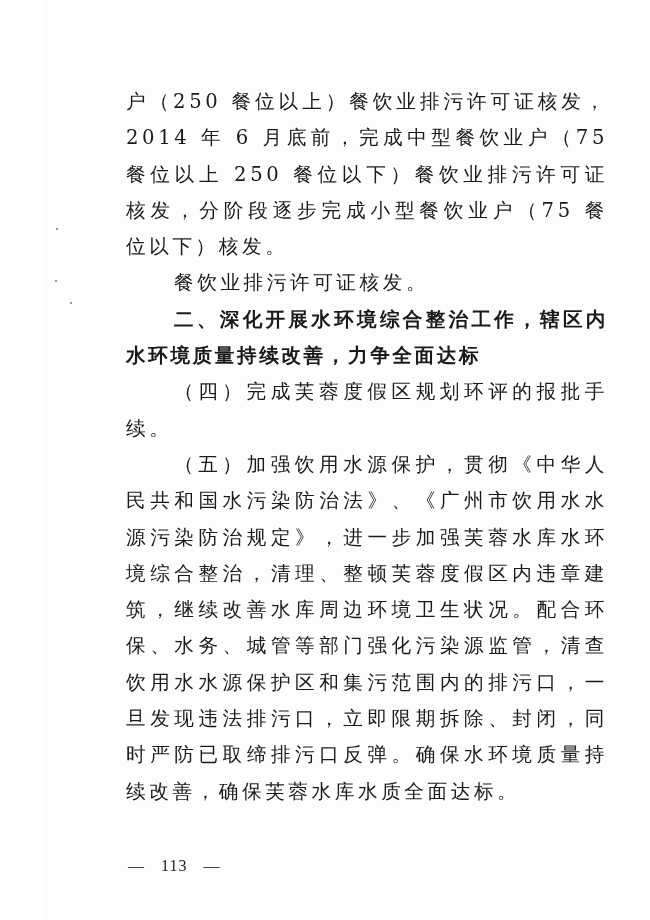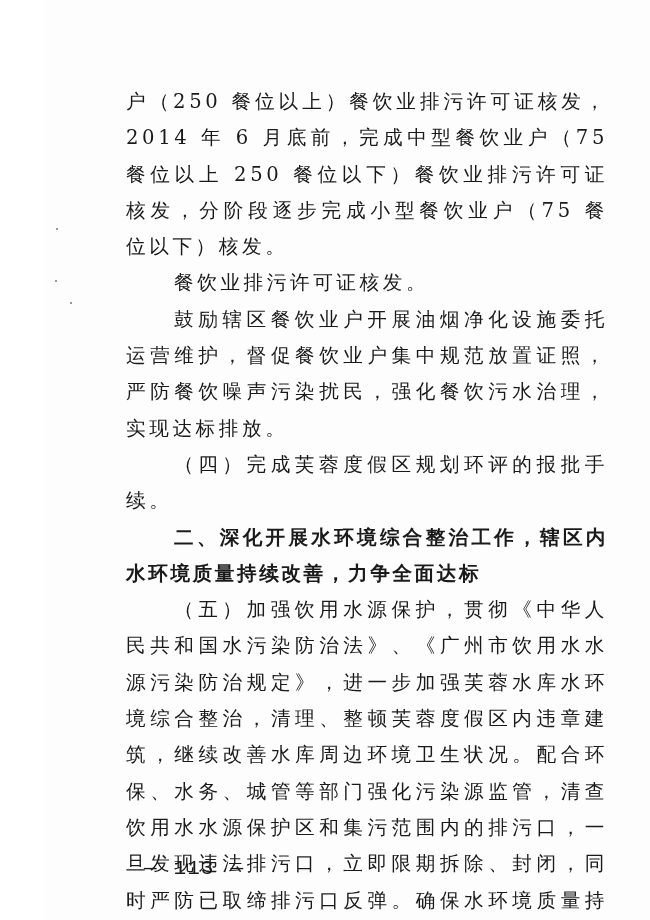--- a/index.html
+++ b/index.html
@@ -40,25 +40,25 @@
       word-break: break-all;
     }
     .para.indent { text-indent: 48px; }
     .para.heading {
       font-family: "DejaVu Sans", "Liberation Sans", sans-serif;
       font-weight: bold;
       letter-spacing: 2.6px;
     }
     .footer {
       position: absolute;
-      left: 100px;
+      left: 84px;
       top: 857px;
-      font-size: 21px;
+      font-size: 16px;
       letter-spacing: 1px;
-      font-family: Liberation Mono, monospace;
+      font-family: Liberation Serif, serif;
     }
     .footer span { margin-right: 16px; }
     .margin-dot {
       position: absolute;
       width: 2px;
       height: 2px;
       background: #777;
       border-radius: 1px;
     }
   </style>
@@ -66,23 +66,22 @@
 <body>
 
 <div class="page">
   <div class="margin-dot" style="left:12px;top:228px;"></div>
   <div class="margin-dot" style="left:11px;top:280px;"></div>
   <div class="margin-dot" style="left:26px;top:302px;"></div>
 
   <div class="content">
     <p class="para">户（250 餐位以上）餐饮业排污许可证核发，2014 年 6 月底前，完成中型餐饮业户（75 餐位以上 250 餐位以下）餐饮业排污许可证核发，分阶段逐步完成小型餐饮业户（75 餐位以下）核发。</p>
     <p class="para indent">餐饮业排污许可证核发。</p>
-    <p class="para indent">鼓励辖区餐饮业户开展油烟净化设施委托运营维护，督促餐饮业户集中规范放置证照，严防餐饮噪声污染扰民，强化餐饮污水治理，实现达标排放。</p>
+    <p class="para indent heading">二、深化开展水环境综合整治工作，辖区内水环境质量持续改善，力争全面达标</p>
     <p class="para indent">（四）完成芙蓉度假区规划环评的报批手续。</p>
-    <p class="para indent heading">二、深化开展水环境综合整治工作，辖区内水环境质量持续改善，力争全面达标</p>
     <p class="para indent">（五）加强饮用水源保护，贯彻《中华人民共和国水污染防治法》、《广州市饮用水水源污染防治规定》，进一步加强芙蓉水库水环境综合整治，清理、整顿芙蓉度假区内违章建筑，继续改善水库周边环境卫生状况。配合环保、水务、城管等部门强化污染源监管，清查饮用水水源保护区和集污范围内的排污口，一旦发现违法排污口，立即限期拆除、封闭，同时严防已取缔排污口反弹。确保水环境质量持续改善，确保芙蓉水库水质全面达标。</p>
 
   </div>
 
   <div class="footer">
     <span>—</span><span>113</span><span>—</span>
   </div>
 </div>
 
 </body></html>

